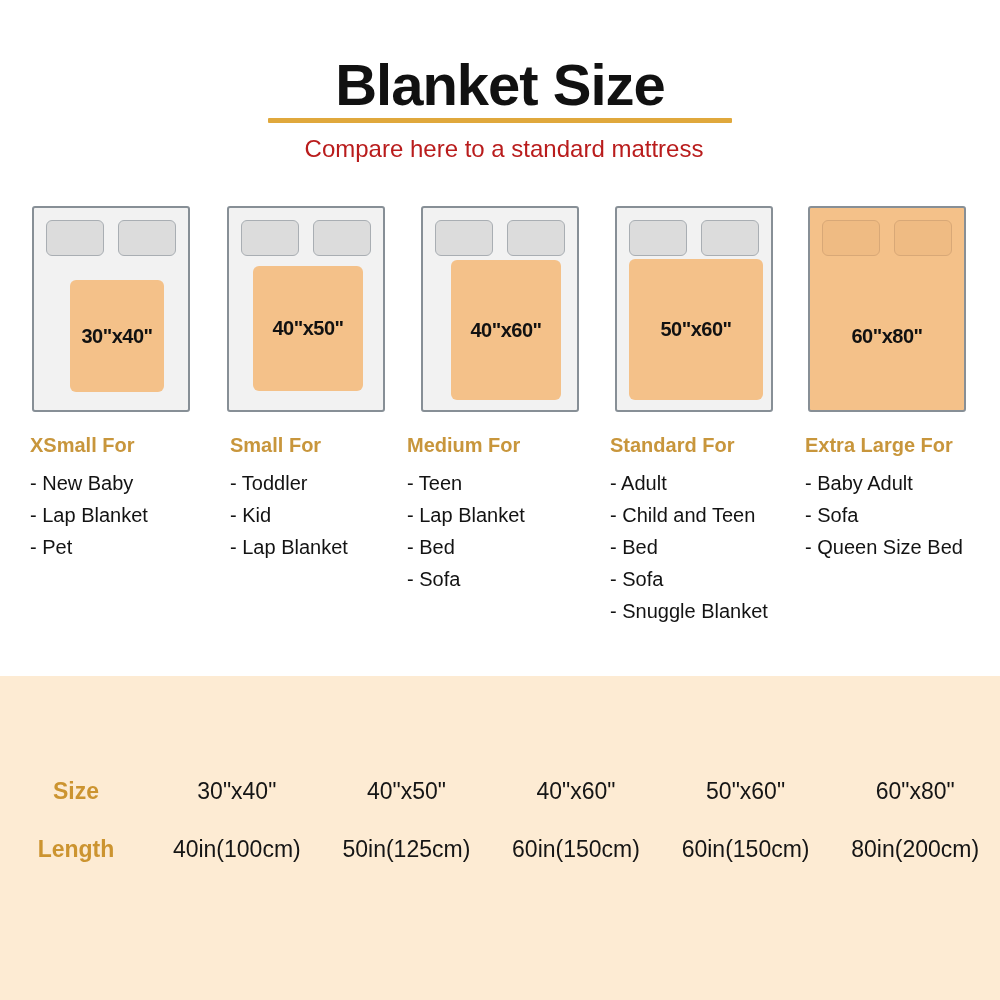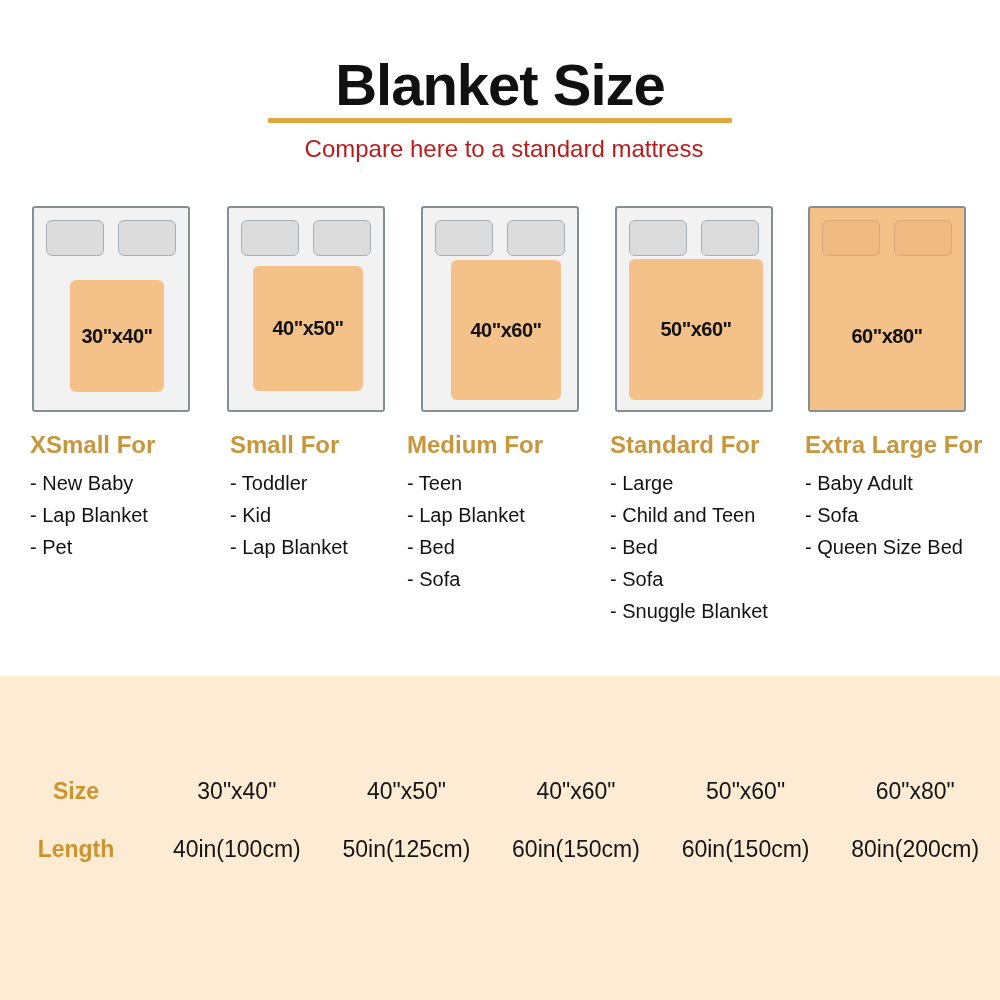--- a/index.html
+++ b/index.html
@@ -126,21 +126,21 @@
     top: 430px;
     width: 1000px;
     height: 240px;
   }
   .cat-col {
     position: absolute;
     top: 0;
     width: 196px;
   }
   .cat-title {
-    font-size: 24px;
+    font-size: 20px;
     font-weight: bold;
     color: #C8963C;
     line-height: 30px;
     margin-bottom: 7px;
     white-space: nowrap;
   }
   .cat-item {
     font-size: 20px;
     color: #131313;
     line-height: 32px;
@@ -260,21 +260,21 @@
   <div class="cat-col" style="left:407px;">
     <div class="cat-title">Medium For</div>
     <div class="cat-item">- Teen</div>
     <div class="cat-item">- Lap Blanket</div>
     <div class="cat-item">- Bed</div>
     <div class="cat-item">- Sofa</div>
   </div>
 
   <div class="cat-col" style="left:610px; width:215px;">
     <div class="cat-title">Standard For</div>
-    <div class="cat-item">- Large</div>
+    <div class="cat-item">- Adult</div>
     <div class="cat-item">- Child and Teen</div>
     <div class="cat-item">- Bed</div>
     <div class="cat-item">- Sofa</div>
     <div class="cat-item">- Snuggle Blanket</div>
   </div>
 
   <div class="cat-col" style="left:805px; width:195px;">
     <div class="cat-title">Extra Large For</div>
     <div class="cat-item">- Baby Adult</div>
     <div class="cat-item">- Sofa</div>

